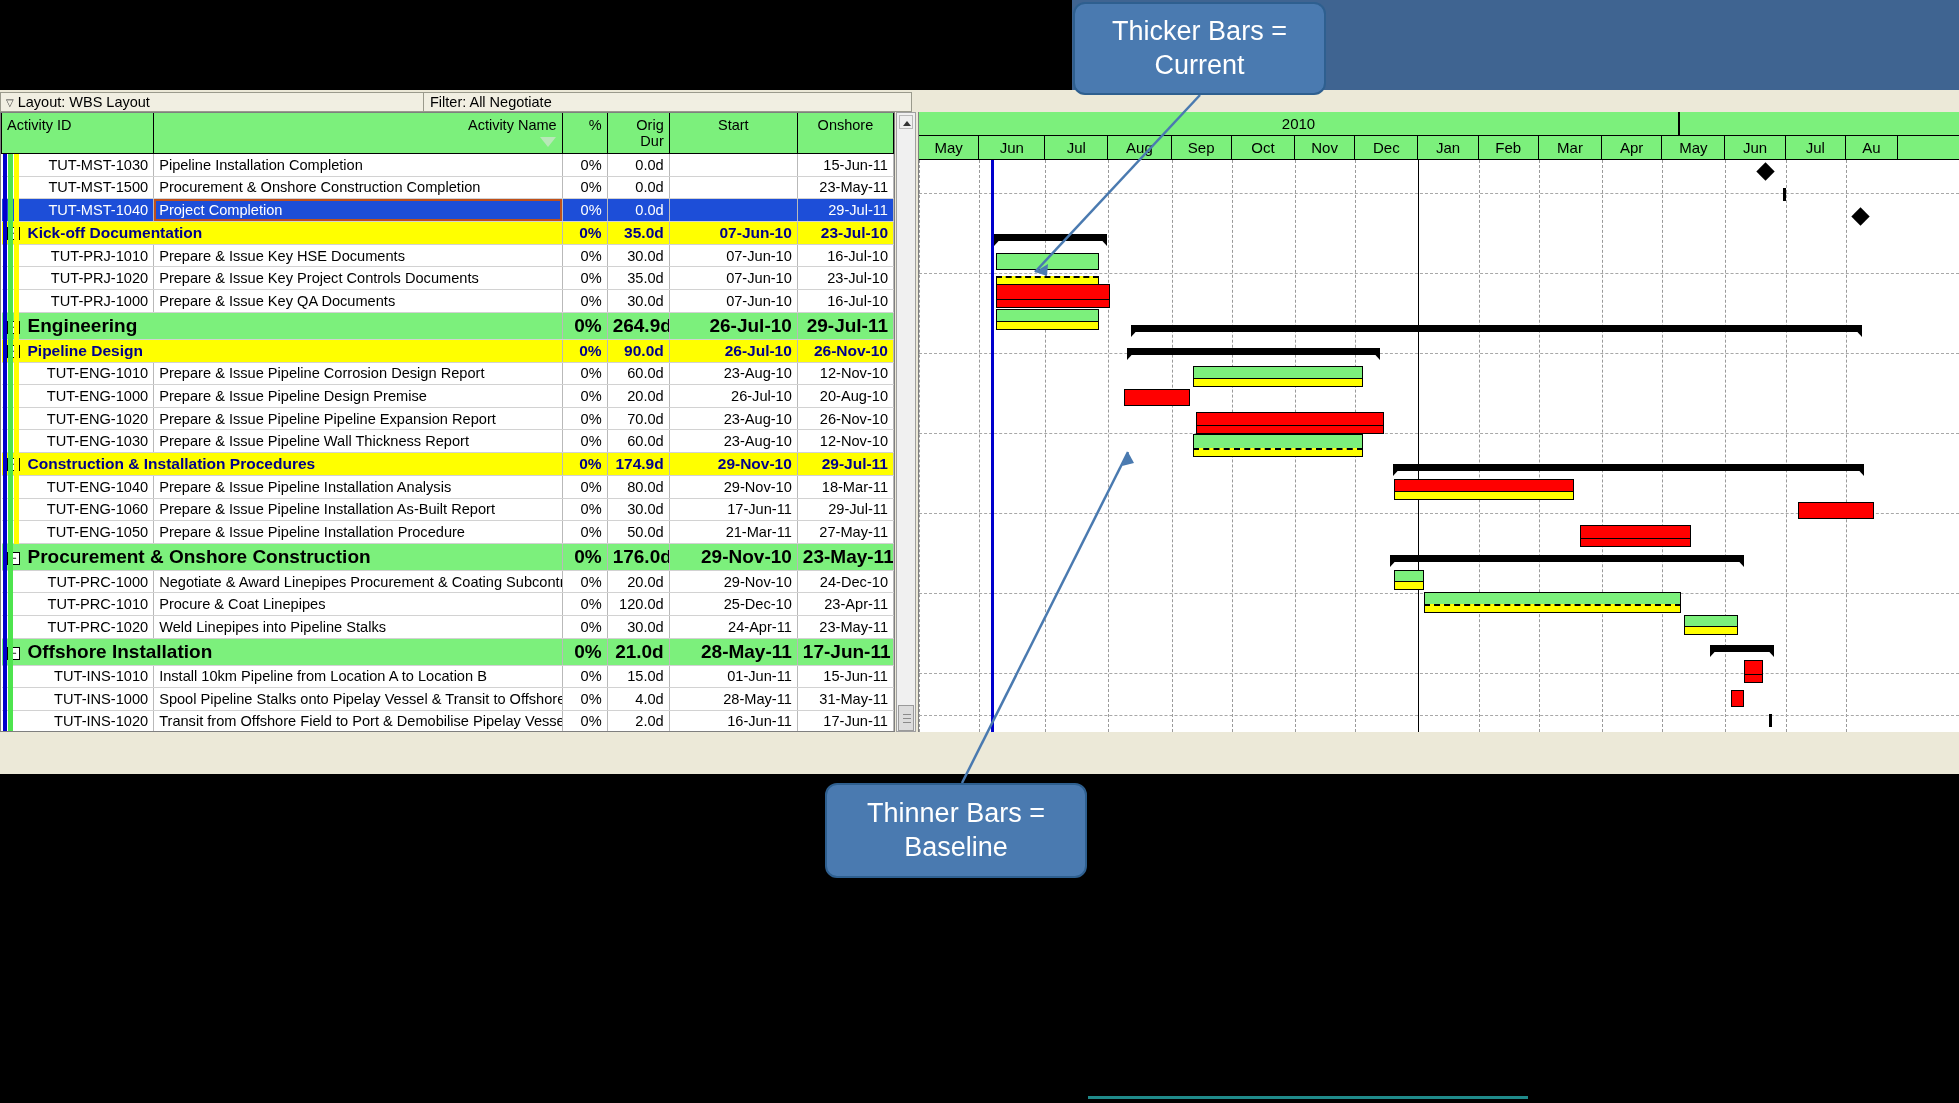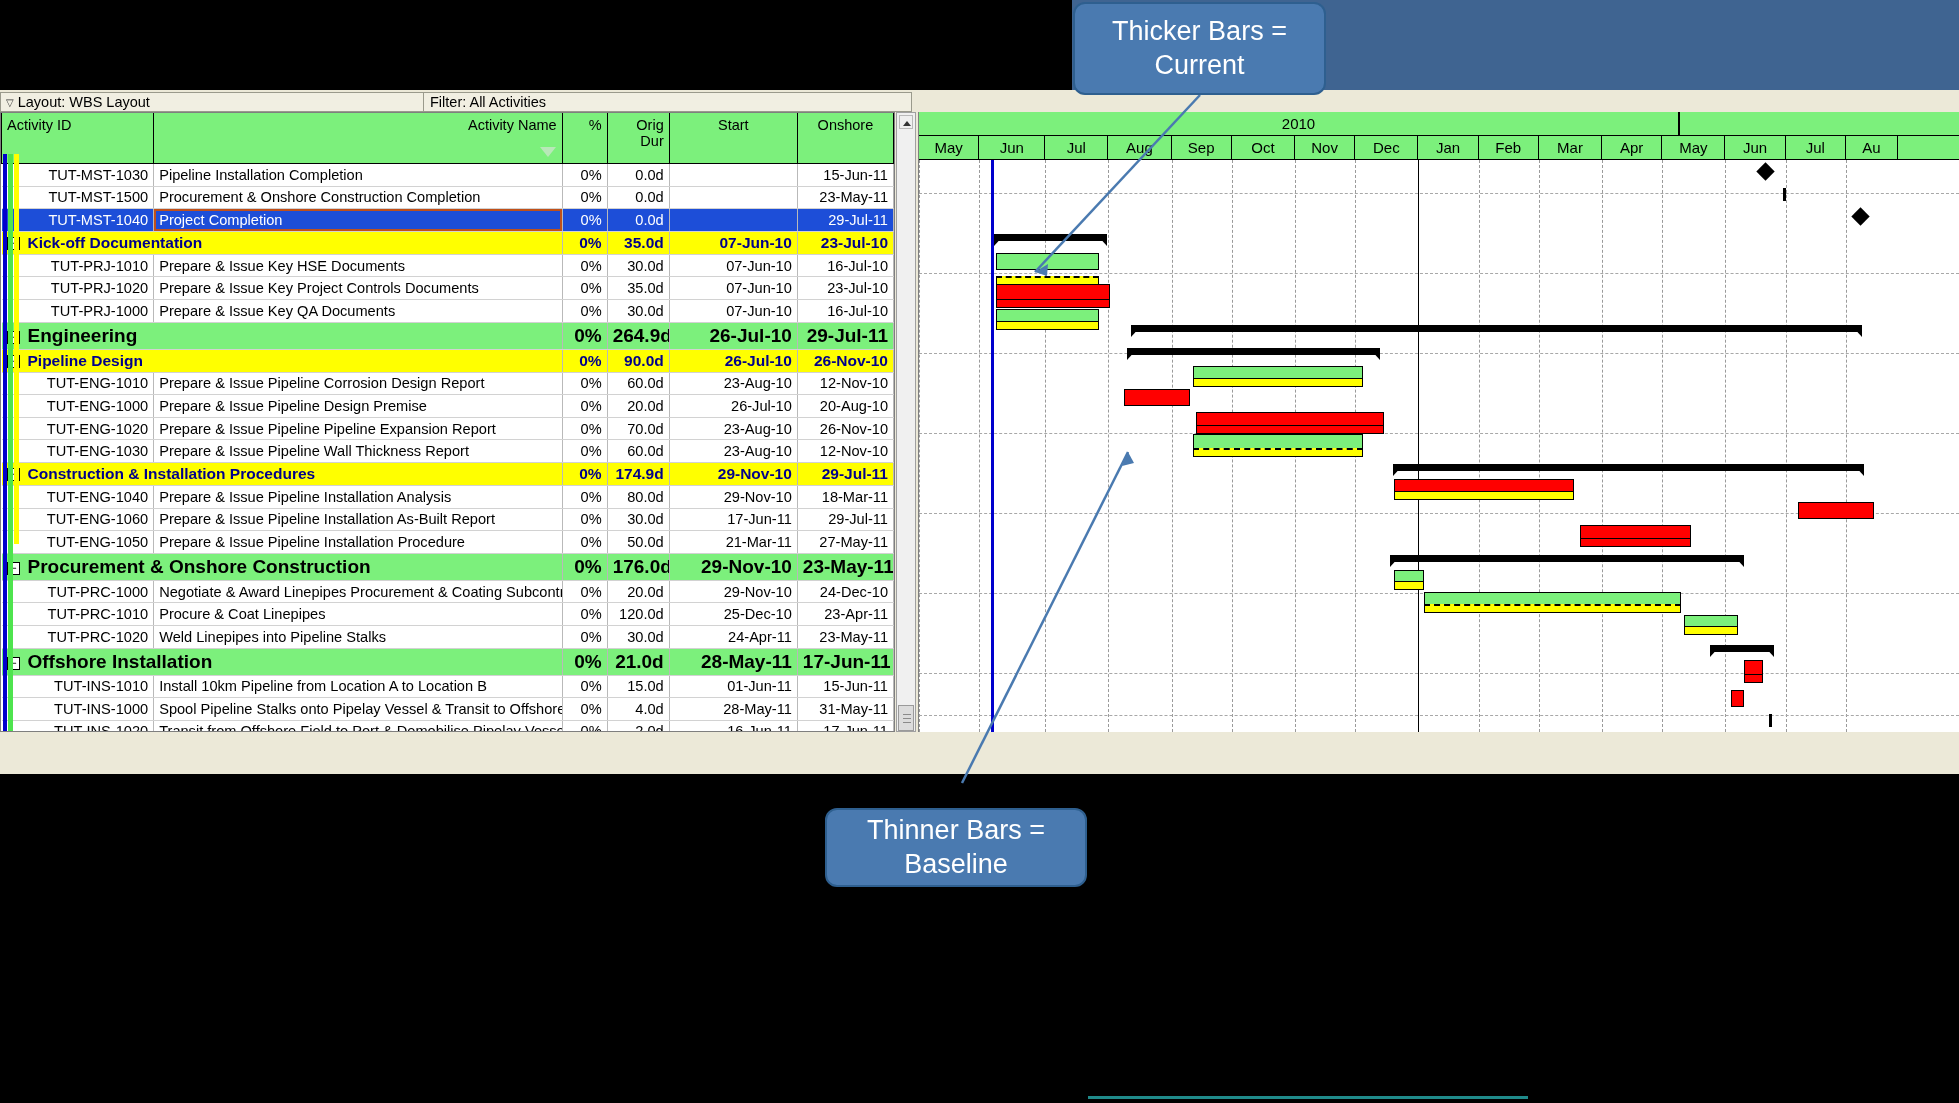--- a/index.html
+++ b/index.html
@@ -26,21 +26,21 @@
     border:2px solid #2e5f8f;
     border-radius:12px;
     color:#ffffff;
     font-size:27px;
     text-align:center;
     display:flex; align-items:center; justify-content:center;
     line-height:1.25;
     padding:6px 10px;
   }
   #callout-top { left:1073px; top:2px; width:253px; height:93px; }
-  #callout-bottom { left:825px; top:783px; width:262px; height:79px;margin-top:25px; }
+  #callout-bottom { left:825px; top:783px; width:262px; height:95px; }
   
   #app {
     position:absolute; left:0px; top:90px; width:1959px; height:684px;
     background:#ece9d8;
   }
   
   #layoutbar {
     position:absolute; left:0px; top:2px; width:912px; height:20px;
     background:#ece9d8;
     display:flex; align-items:stretch;
@@ -58,21 +58,21 @@
   }
   
   #table-pane {
     position:absolute; left:0px; top:22px; width:895px; height:620px;
     background:#fff; border:1px solid #7f7f7f; overflow:hidden;
   }
   table.grid { border-collapse:collapse; width:893px; table-layout:fixed; }
   table.grid th {
     background:#7cf07c; border:1px solid #000; border-top:none;
     font-size:14.5px; font-weight:normal; color:#000;
-    height:40px; padding:14px 5px; vertical-align:top; padding-top:4px;
+    height:40px; padding:4px 5px; vertical-align:top; padding-top:4px;
   }
   table.grid th.c-id   { width:152px; text-align:left; }
   table.grid th.c-name { width:408px; text-align:right; position:relative;}
   table.grid th.c-pct  { width:45px;  text-align:right; }
   table.grid th.c-dur  { width:62px;  text-align:right; }
   table.grid th.c-start{ width:128px; text-align:center; }
   table.grid th.c-fin  { width:96px;  text-align:center; }
   .sortmark {
     position:absolute; right:6px; bottom:6px;
     width:0;height:0;border-left:8px solid transparent;border-right:8px solid transparent;
@@ -177,21 +177,21 @@
 </div>
 
 <div id="app">
 
   <div id="layoutbar">
     <div id="layout-box">
       <span class="caret">▽</span>
       <span>Layout: WBS Layout</span>
     </div>
     <div id="filter-box">
-      <span>Filter: All Activities</span>
+      <span>Filter: All Negotiate</span>
     </div>
   </div>
 
   <div id="table-pane">
     <table class="grid">
       <thead>
         <tr>
           <th class="c-id">Activity ID</th>
           <th class="c-name">
             <span>Activity Name</span>

